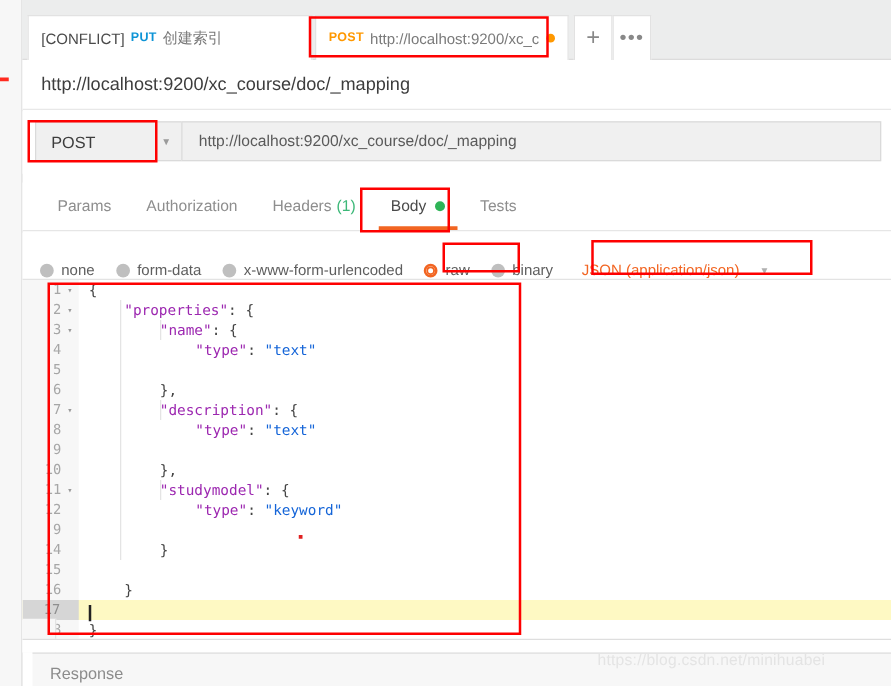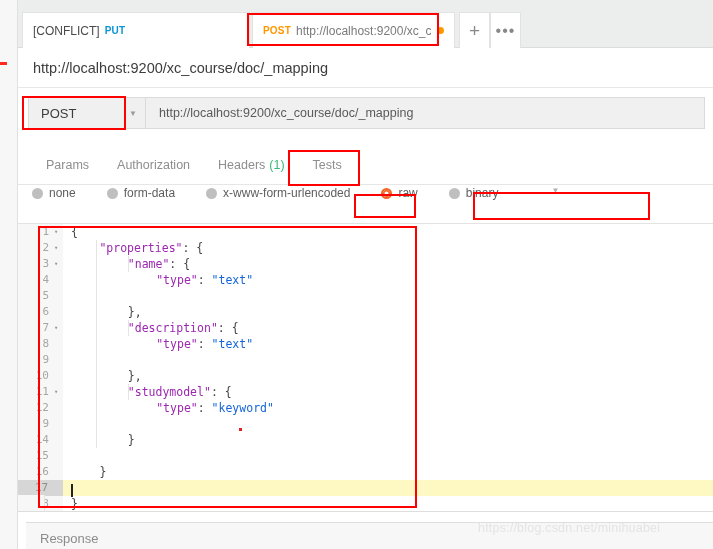--- a/index.html
+++ b/index.html
@@ -203,23 +203,22 @@
   }
 
   
   #bodymodes {
     position: absolute;
     left: 18px; top: 186px;
     width: 695px; height: 37px;
     background: #fff;
     box-sizing: border-box;
     display: flex;
-    align-items: flex-start;
+    align-items: flex-end;
     padding-left: 14px;
-    gap: 14px;
   }
   .modeopt {
     display: flex;
     align-items: center;
     margin-right: 17px;
     font-size: 12px;
     color: #5e5e5e;
     cursor: pointer;
     white-space: nowrap;
   }
@@ -391,20 +390,21 @@
 
 <div id="left-rail">
   <div id="left-rail-mark"></div>
 </div>
 
 <div id="tabstrip">
 
   <div class="reqtab" id="tab-0">
     <span class="tab-prefix">[CONFLICT]</span>
     <span class="tab-method m-put">PUT</span>
+    <span class="tab-name">创建索引</span>
   </div>
 
   <div class="reqtab" id="tab-1">
     <span class="tab-method m-post">POST</span>
     <span class="tab-name">http://localhost:9200/xc_course</span>
     <span class="tab-dot"></span>
   </div>
 
   <div class="tabbtn" id="tab-new">+</div>
   <div class="tabbtn" id="tab-more">•••</div>
@@ -426,20 +426,24 @@
   <div class="sectab">
     <span>Params</span>
   </div>
   <div class="sectab">
     <span>Authorization</span>
   </div>
   <div class="sectab">
     <span>Headers</span>
     <span class="hdr-count">(1)</span>
   </div>
+  <div class="sectab active">
+    <span>Body</span>
+    <span class="body-dot"></span>
+  </div>
   <div class="sectab">
     <span>Tests</span>
   </div>
 </div>
 
 <div id="bodymodes">
   <div class="modeopt">
     <span class="radio"></span>
     <span>none</span>
   </div>
@@ -453,20 +457,21 @@
   </div>
   <div class="modeopt">
     <span class="radio on"></span>
     <span>raw</span>
   </div>
   <div class="modeopt">
     <span class="radio"></span>
     <span>binary</span>
   </div>
   <div id="lang-select">
+    <span>JSON (application/json)</span>
     <span id="lang-caret">▼</span>
   </div>
 </div>
 
 <div id="editor">
   <div id="gutter"></div>
   <div class="indent-guide" id="ig1"></div>
   <div class="indent-guide" id="ig2"></div>
   <div class="indent-guide" id="ig3"></div>
   <div class="indent-guide" id="ig4"></div>

